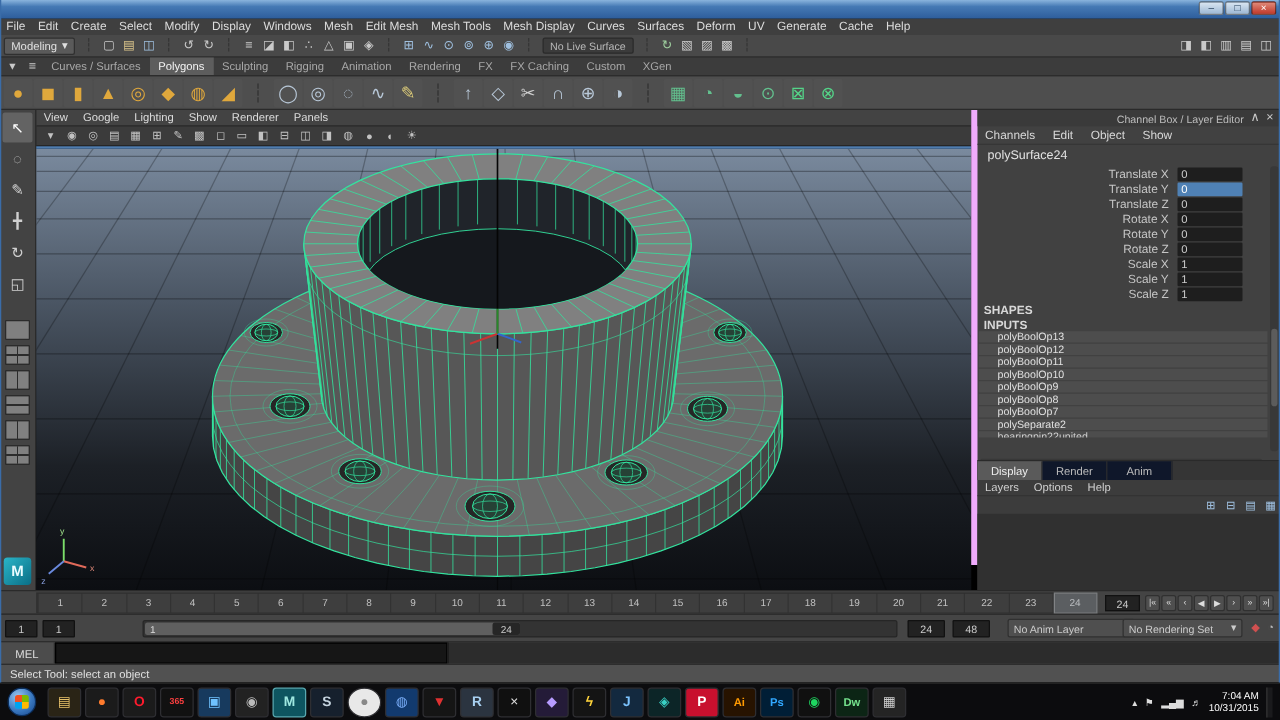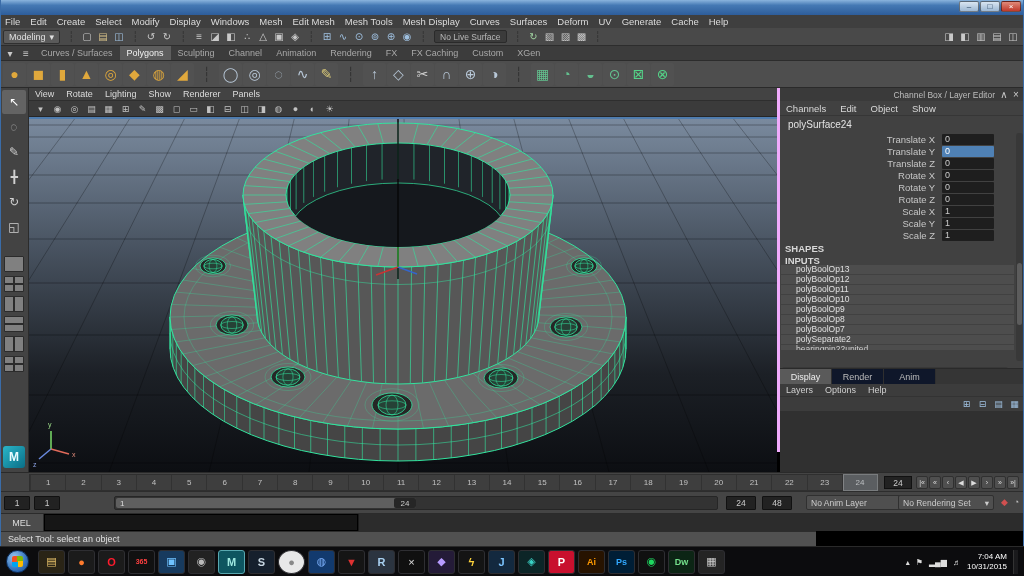--- a/index.html
+++ b/index.html
@@ -37,21 +37,21 @@
 .lay.q4{background:linear-gradient(90deg,rgba(0,0,0,0) 46%,#2b2b2b 46% 54%,rgba(0,0,0,0) 54%),linear-gradient(180deg,#808080 44%,#2b2b2b 44% 56%,#808080 56%)}
 .mayalogo{width:22px;height:22px;margin-top:auto;margin-bottom:4px;background:linear-gradient(135deg,#2ab5c8,#0a6e86);border-radius:3px;color:#eafcff;font-weight:bold;font-size:12px;display:flex;align-items:center;justify-content:center}
 
 .pmenubar{left:29px;top:88px;width:748px;height:13px;background:#434343;display:flex;align-items:center;border-bottom:1px solid #2e2e2e}
 .pmenu-item{padding:0 6px;font-size:9px;color:#dcdcdc}
 .piconbar{left:29px;top:101px;width:748px;height:16px;background:#3b3b3b;display:flex;align-items:center;padding-left:4px;gap:2px;border-bottom:1px solid #262626}
 .picon{width:15px;height:13px;display:flex;align-items:center;justify-content:center;font-size:9px;color:#c2c2c2}
 .viewport{left:29px;top:117px;width:748px;height:355px;background:linear-gradient(180deg,#7a8a9e 0%,#4a5563 35%,#1c2026 72%,#0c0e12 100%);overflow:hidden;border-top:2px solid #4f7cae}
 .viewport svg{display:block}
 
-.channelbox{left:777px;top:88px;width:247px;height:364px;background:#414141;border-left:3px solid #f0abfc}
+.channelbox{left:777px;top:88px;width:247px;height:364px;background:#414141;border-left:5px solid #f0abfc}
 .cbheader{height:13px;background:#3a3a3a;display:flex;align-items:center;justify-content:flex-end;font-size:8.5px;color:#bdbdbd;padding-right:2px;gap:3px}
 .cbmenu{height:15px;display:flex;align-items:center;gap:2px;border-bottom:1px solid #363636}
 .cbmenu span{font-size:9.5px;color:#d8d8d8;padding:0 6px}
 .objname{height:17px;font-size:10px;color:#e2e2e2;padding:3px 0 0 8px}
 .chrow{display:flex;height:12px;align-items:center}
 .chlabel{flex:1;text-align:right;padding-right:7px;font-size:9.5px;color:#c6c6c6}
 .chfield{width:52px;height:11px;background:#1e1e1e;font-size:9px;line-height:11px;padding-left:3px;color:#ccc;margin-right:30px;border-radius:1px}
 .chead{font-size:9.5px;font-weight:bold;color:#d8d8d8;padding:2px 0 1px 5px;height:12px}
 .inrow{height:9px;background:#4d4d4d;margin:0 10px 1px 1px;font-size:8.5px;line-height:9px;padding-left:15px;color:#e0e0e0;overflow:hidden;white-space:nowrap}
 .inrow.shape{height:12px;font-size:9.5px;line-height:12px}
@@ -83,21 +83,21 @@
 .range-bar{position:absolute;left:1px;top:1px;width:300px;height:10px;background:#5f5f5f;border-radius:2px}
 .rb-l{position:absolute;left:4px;top:1px;font-size:8px;color:#ddd}
 .rb-r{position:absolute;right:0;top:0;width:22px;height:10px;background:#262626;font-size:8px;color:#ccc;display:flex;align-items:center;justify-content:center;border-radius:2px}
 .dd{position:absolute;height:15px;background:#4f4f4f;border:1px solid #303030;border-radius:2px;font-size:8.5px;display:flex;align-items:center;padding:0 4px;gap:3px;color:#ccc;justify-content:space-between}
 .ricon{position:absolute;width:13px;height:14px;display:flex;align-items:center;justify-content:center;font-size:9px}
 
 .melrow{left:0;top:513px;width:1024px;height:18px;background:#444;border-top:1px solid #2b2b2b;display:flex}
 .melbtn{width:44px;height:100%;background:#4c4c4c;border-right:1px solid #2b2b2b;font-size:9px;color:#ddd;display:flex;align-items:center;justify-content:center}
 .melinput{width:314px;height:100%;background:#161616;border:1px solid #000;color:#ddd;font-size:9px;padding:0 4px;outline:none;font-family:"DejaVu Sans Mono",monospace}
 .melfeedback{flex:1;background:#2c2c2c;border-left:1px solid #1a1a1a}
-.helpline{left:0;top:531px;width:816px;height:15px;background:#515151;border-top:1px solid #2d2d2d;display:flex;align-items:center;font-size:9px;color:#e0e0e0;padding-left:8px}
+.helpline{left:0;top:531px;width:1024px;height:15px;background:#515151;border-top:1px solid #2d2d2d;display:flex;align-items:center;font-size:9px;color:#e0e0e0;padding-left:8px}
 
 .taskbar{left:0;top:546px;width:1024px;height:30px;background:#0c0c0e;border-top:1px solid #2a2a2a;display:flex;align-items:center}
 .start{width:34px;height:30px;display:flex;align-items:center;justify-content:center}
 .orb{width:23px;height:23px;border-radius:50%;background:radial-gradient(circle at 35% 30%,#9cc8f0,#3a78c0 55%,#17468a);display:flex;align-items:center;justify-content:center;border:1px solid #0c2f5e}
 .winflag{width:11px;height:11px;border-radius:2px;background:conic-gradient(#7fba00 0 25%,#ffb900 0 50%,#00a4ef 0 75%,#f25022 0)}
 .apps{gap:3px;margin-left:4px}
 .app{width:27px;height:24px;border-radius:3px;display:flex;align-items:center;justify-content:center;font-size:11px;background:#1d1d1f;border:1px solid #2e2e32}
 .tray{position:absolute;right:6px;top:0;height:30px;display:flex;align-items:center;gap:6px}
 .trayicon{font-size:8px;color:#ddd}
 .clock{text-align:right;font-size:8px;color:#fff;line-height:1.25}
@@ -196,21 +196,21 @@
     <div class="hrow">
 
     <span class="sicon">▾</span>
         <span class="sicon">≡</span>
       </div>
     <div class="hrow">
 
     <span class="shelf-tab">Curves / Surfaces</span>
         <span class="shelf-tab" style="background:#5d5d5d;color:#f2f2f2">Polygons</span>
         <span class="shelf-tab">Sculpting</span>
-        <span class="shelf-tab">Channel</span>
+        <span class="shelf-tab">Rigging</span>
         <span class="shelf-tab">Animation</span>
         <span class="shelf-tab">Rendering</span>
         <span class="shelf-tab">FX</span>
         <span class="shelf-tab">FX Caching</span>
         <span class="shelf-tab">Custom</span>
         <span class="shelf-tab">XGen</span>
       </div>
   </div>
 
   <div class="abs shelf hrow">
@@ -261,21 +261,21 @@
     <div class="lay v2"></div>
     <div class="lay h2"></div>
     <div class="lay v2"></div>
     <div class="lay q4"></div>
     <div class="mayalogo">M</div>
   </div>
 
   <div class="abs pmenubar">
 
   <span class="pmenu-item">View</span>
-      <span class="pmenu-item">Rotate</span>
+      <span class="pmenu-item">Google</span>
       <span class="pmenu-item">Lighting</span>
       <span class="pmenu-item">Show</span>
       <span class="pmenu-item">Renderer</span>
       <span class="pmenu-item">Panels</span>
     </div>
   <div class="abs piconbar">
 
   <span class="picon">▾</span>
       <span class="picon">◉</span>
       <span class="picon">◎</span>

